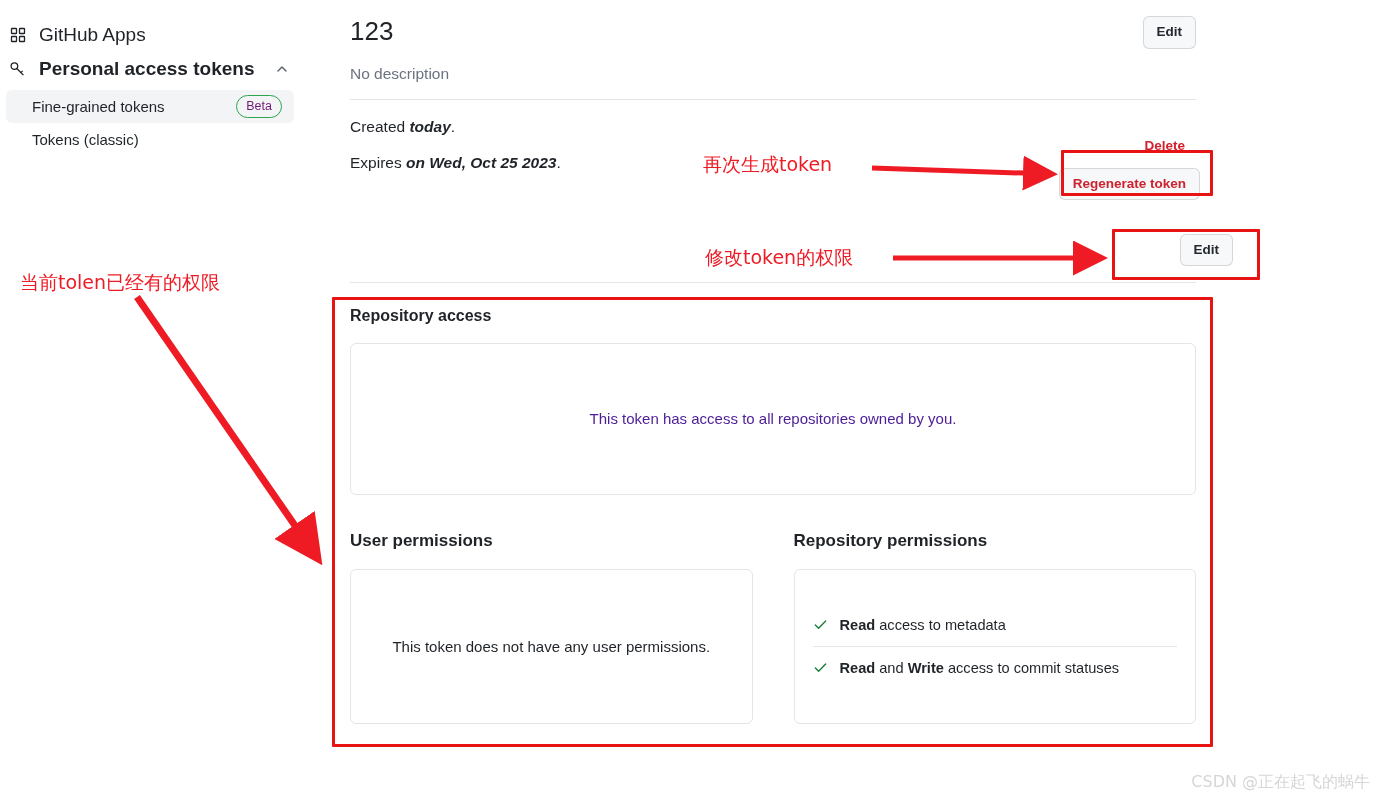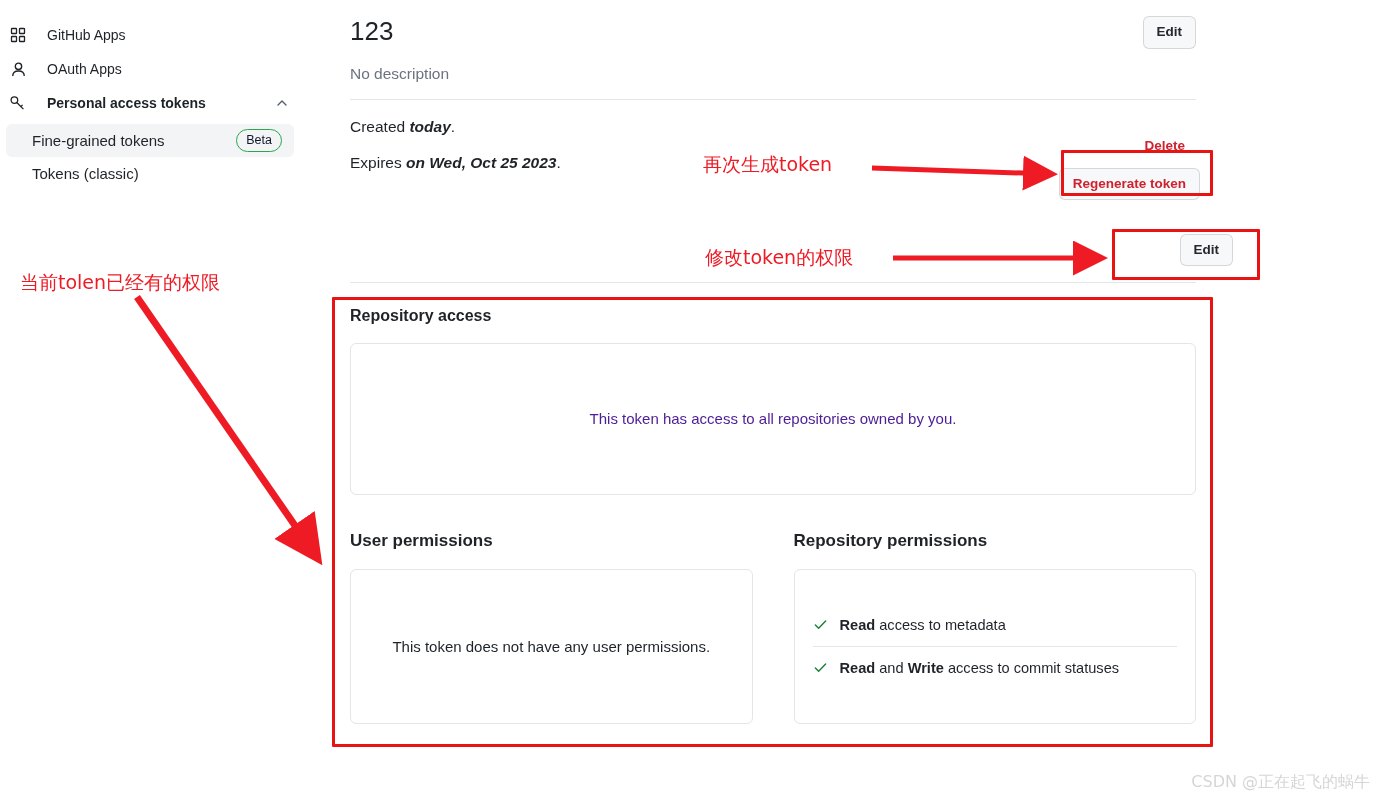--- a/index.html
+++ b/index.html
@@ -24,25 +24,24 @@
     left: 0;
     top: 0;
     width: 300px;
     padding-top: 18px;
   }
   .nav-row {
     display: flex;
     align-items: center;
     height: 34px;
     padding: 0 10px 0 8px;
-    font-size: 14px;
+    font-size: 19px;
     color: #1f2328;
     cursor: pointer;
     border-radius: 6px;
-    gap: 8px;
   }
   .nav-row .ic {
     width: 20px;
     height: 20px;
     margin-right: 11px;
     flex: 0 0 20px;
     display: flex;
     align-items: center;
     justify-content: center;
     color: #1f2328;
@@ -72,21 +71,21 @@
     color: #1f2328;
   }
   .sub-row.active { background: #f3f4f6; }
   .sub-row .grow { flex: 1 1 auto; }
   .badge-beta {
     font-size: 12.5px;
     line-height: 1;
     padding: 4px 9px 5px;
     border: 1px solid #2da44e;
     border-radius: 999px;
-    color: #0f172a;
+    color: #701a75;
     font-weight: 400;
     white-space: nowrap;
   }
 
   
   .main {
     position: absolute;
     left: 350px;
     top: 0;
     width: 846px;
@@ -284,29 +283,20 @@
       <svg width="16" height="16" viewBox="0 0 16 16" fill="none" stroke="#1f2328" stroke-width="1.3">
         <rect x="1.5" y="1.5" width="5" height="5" rx="0.6"></rect>
         <rect x="9.5" y="1.5" width="5" height="5" rx="0.6"></rect>
         <rect x="1.5" y="9.5" width="5" height="5" rx="0.6"></rect>
         <rect x="9.5" y="9.5" width="5" height="5" rx="0.6"></rect>
       </svg>
     </span>
     <span class="grow">GitHub Apps</span>
   </div>
 
-  <div class="nav-row">
-    <span class="ic">
-      <svg width="17" height="17" viewBox="0 0 16 16" fill="none" stroke="#1f2328" stroke-width="1.3">
-        <circle cx="8" cy="5" r="3"></circle>
-        <path d="M2.6 14c0-3 2.4-4.6 5.4-4.6S13.4 11 13.4 14"></path>
-      </svg>
-    </span>
-    <span class="grow">OAuth Apps</span>
-  </div>
 
   <div class="nav-row bold">
     <span class="ic">
       <svg width="18" height="18" viewBox="0 0 18 18" fill="none" stroke="#1f2328" stroke-width="1.3">
         <circle cx="5.4" cy="6.1" r="3.3"></circle>
         <path d="M7.8 8.5 L14.4 15.1"></path>
         <path d="M11.9 12.6 L13.6 10.9"></path>
       </svg>
     </span>
     <span class="grow">Personal access tokens</span>

